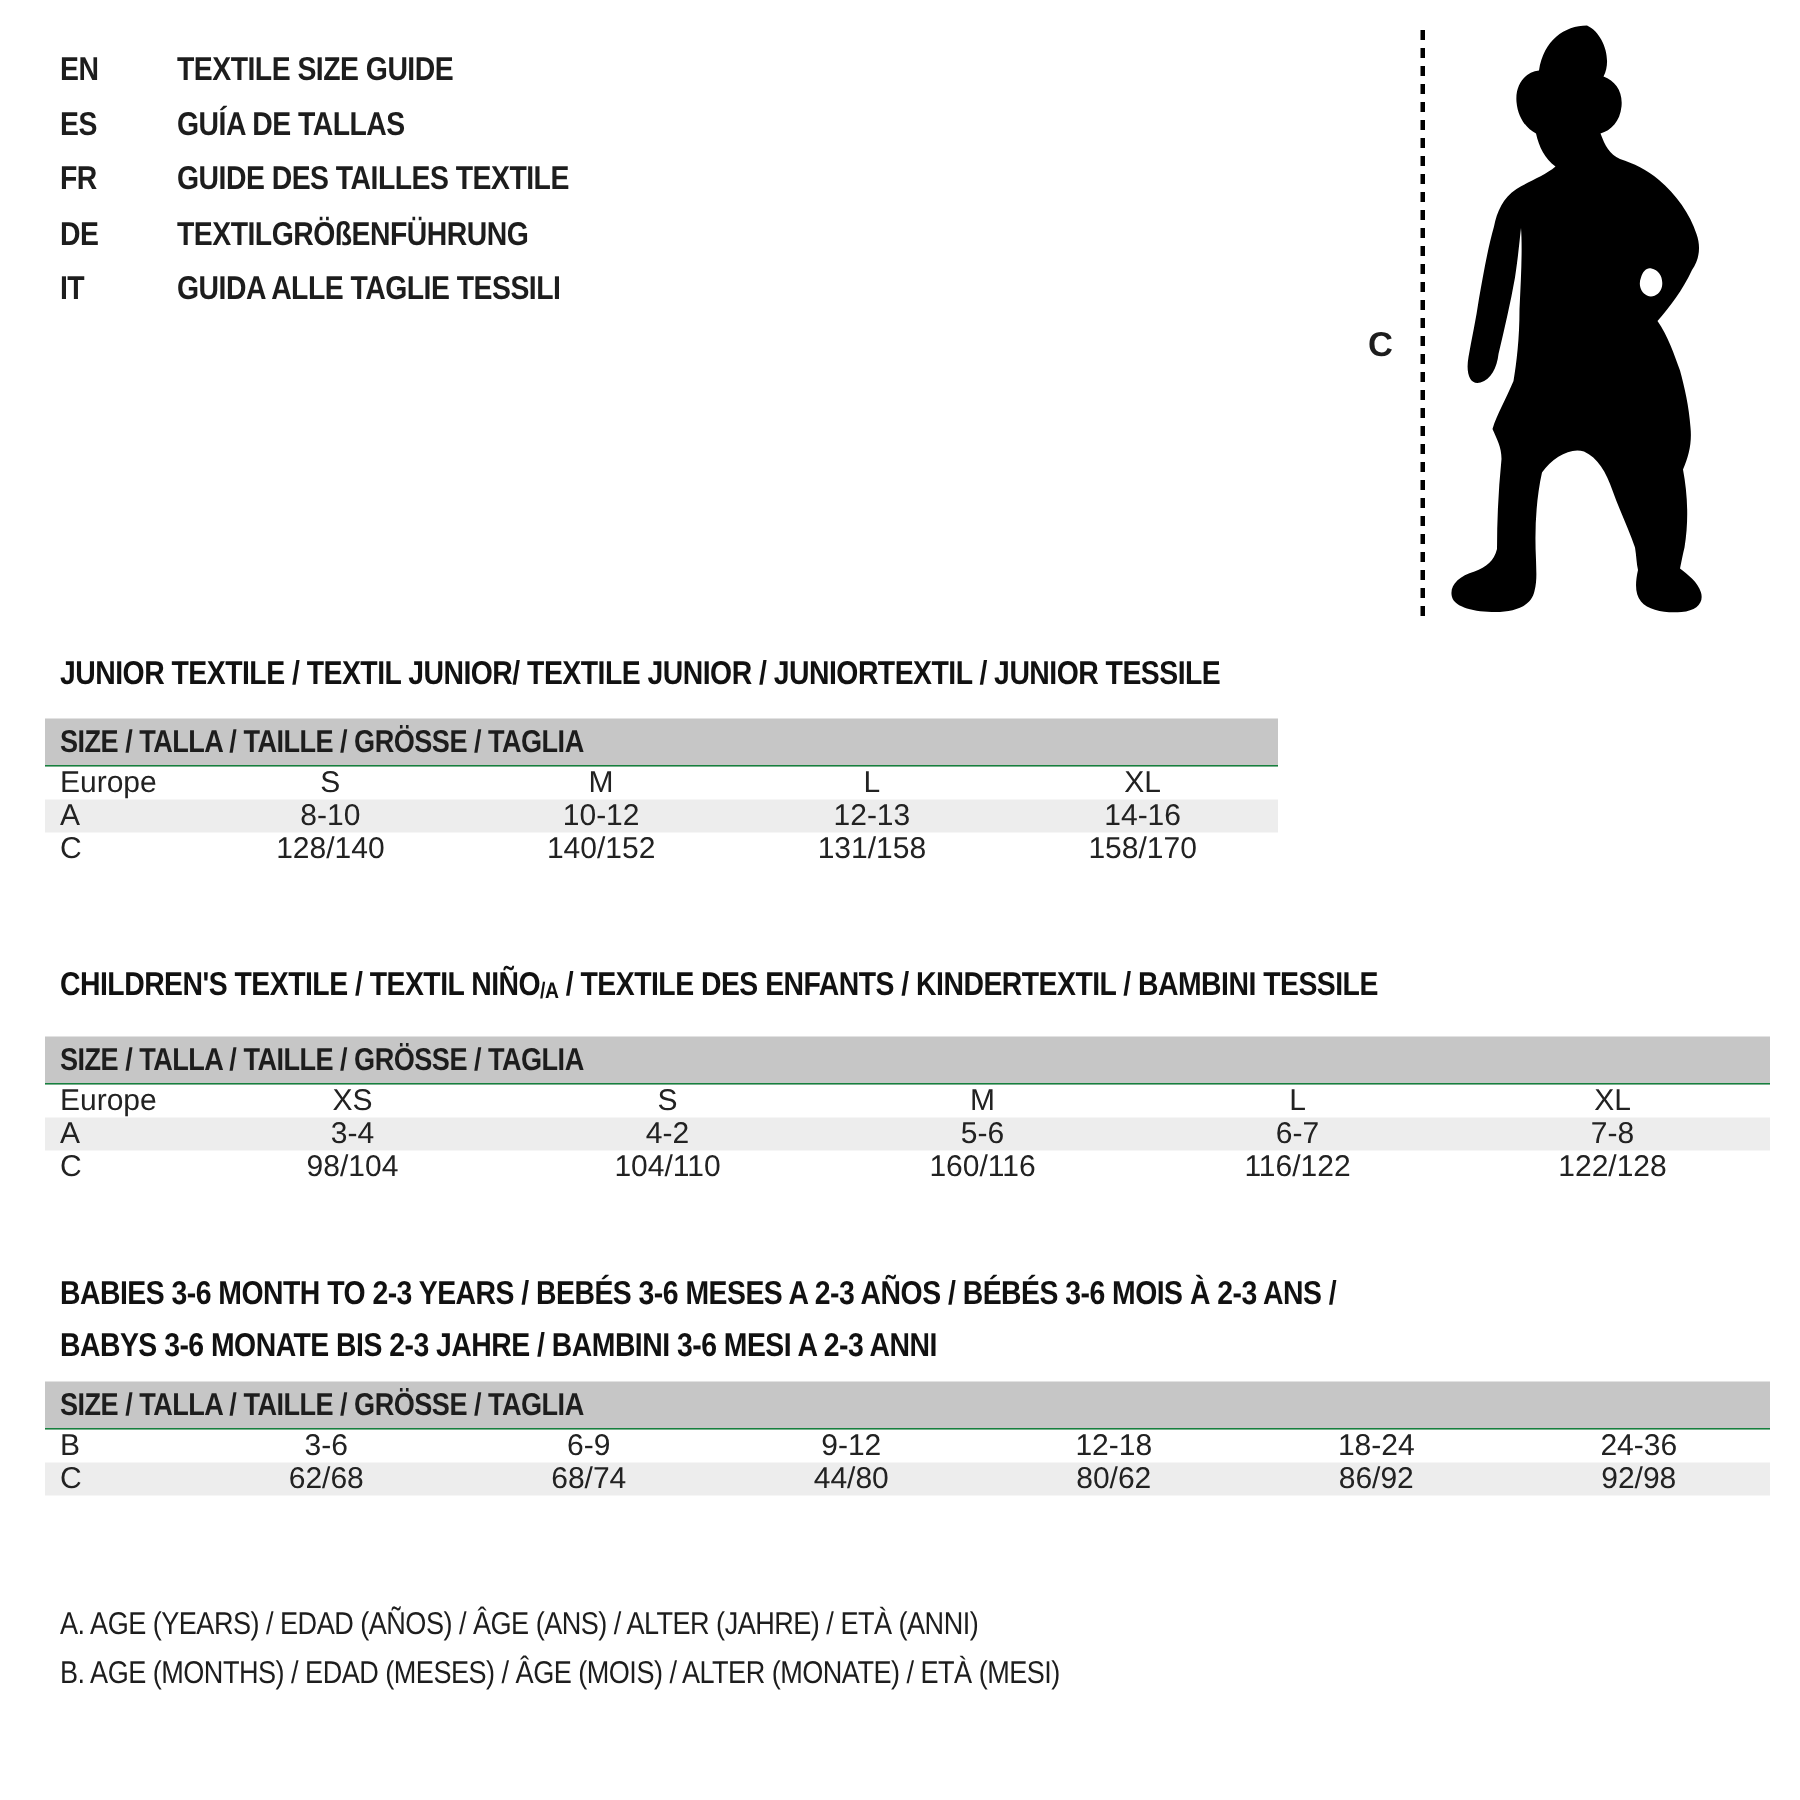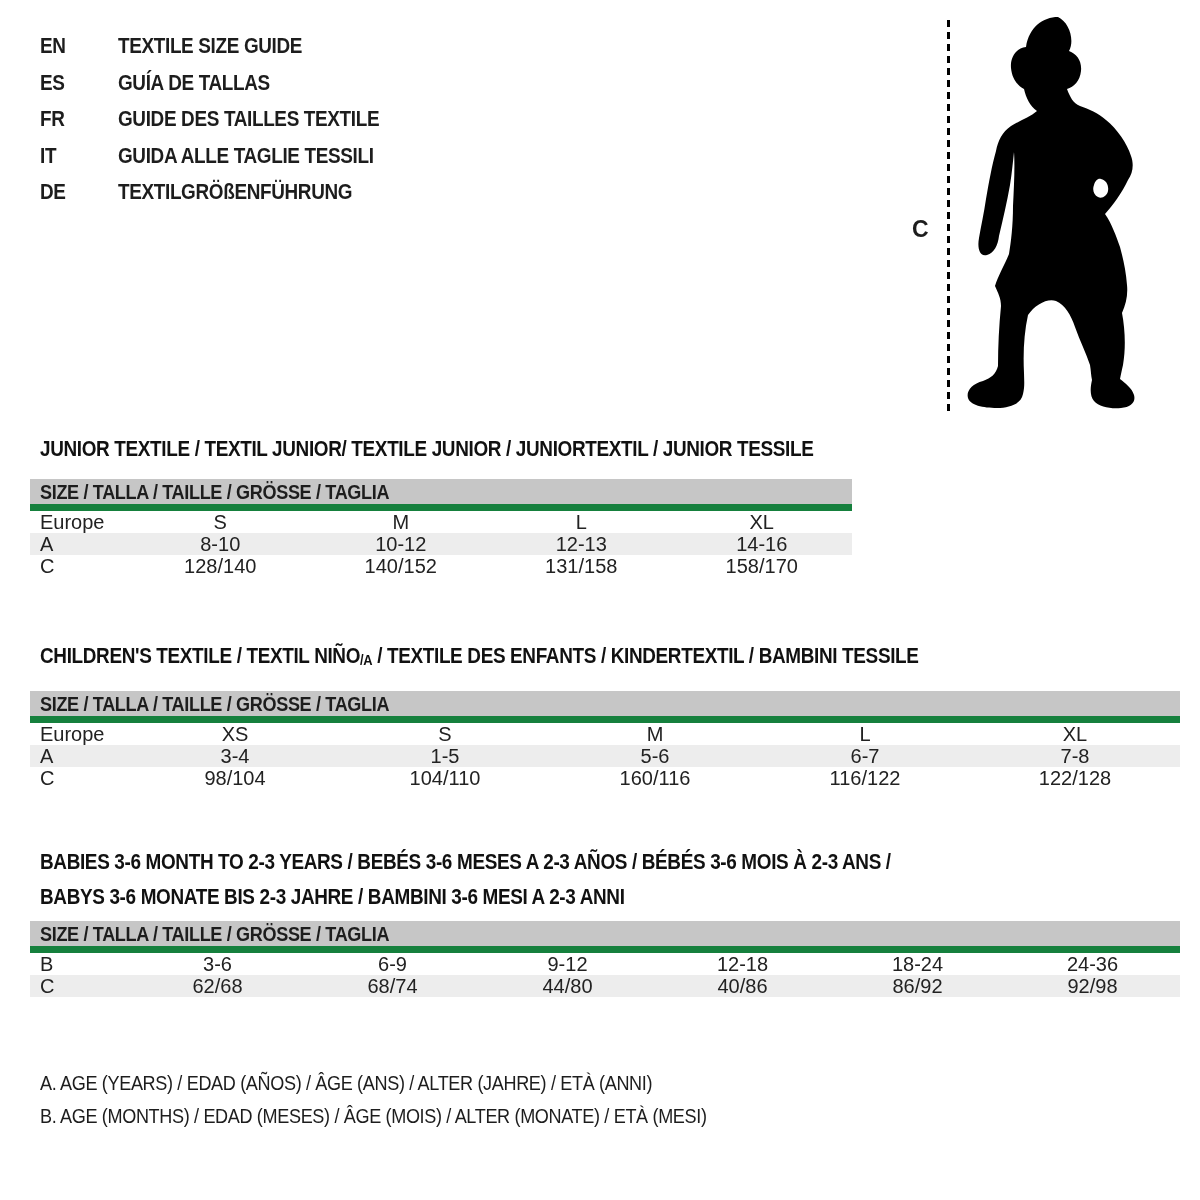--- a/index.html
+++ b/index.html
@@ -33,21 +33,21 @@
   .silhouette { left:963px; top:14px; }
   
   .sec-title { font-weight:bold; font-size:22px; color:#111; }
   .subsz { font-size:15px; position:relative; top:2px; }
   
   .size-table { background:#fff; }
   .thead {
     height:32px; display:flex; align-items:center;
     padding-left:10px; box-sizing:border-box;
     background:var(--hdr,#c6c6c6);
-    border-bottom:7px solid #15803d;
+    border-bottom:1px solid #15803d;
     font-weight:bold; font-size:21px; color:#1d1d1d;
   }
   .trow { display:grid; height:22px; align-items:center; font-size:20px; color:#222; }
   .trow.shaded { background:var(--alt,#ededed); }
   .tlabel { padding-left:10px; text-align:left; }
   .tcell { text-align:center; }
   .t-junior  { left:30px; top:479px; width:822px; }
   .t-child   { left:30px; top:691px; width:1150px; }
   .t-babies  { left:30px; top:921px; width:1150px; }
   .title-junior { left:40px; top:436px; }
@@ -70,26 +70,26 @@
     </div>
     <div class="lang-row">
       <span class="lang-code"><span class="cond">ES</span></span>
       <span class="lang-label"><span class="cond">GUÍA DE TALLAS</span></span>
     </div>
     <div class="lang-row">
       <span class="lang-code"><span class="cond">FR</span></span>
       <span class="lang-label"><span class="cond">GUIDE DES TAILLES TEXTILE</span></span>
     </div>
     <div class="lang-row">
+      <span class="lang-code"><span class="cond">DE</span></span>
+      <span class="lang-label"><span class="cond">TEXTILGRÖßENFÜHRUNG</span></span>
+    </div>
+    <div class="lang-row">
       <span class="lang-code"><span class="cond">IT</span></span>
       <span class="lang-label"><span class="cond">GUIDA ALLE TAGLIE TESSILI</span></span>
-    </div>
-    <div class="lang-row">
-      <span class="lang-code"><span class="cond">DE</span></span>
-      <span class="lang-label"><span class="cond">TEXTILGRÖßENFÜHRUNG</span></span>
     </div>
   </section>
 
   <div class="abs measure-line"></div>
   <div class="abs measure-label">C</div>
   <svg class="abs silhouette" width="175" height="405" viewBox="0 0 175 405" aria-hidden="true">
     <path fill-rule="evenodd" d="M 95 3
              C 80 3 66 13 63 33
              C 54 34 47 42 48 54
              C 49 65 55 72 61 75
@@ -184,21 +184,21 @@
         <div class="tlabel">Europe</div>
         <div class="tcell">XS</div>
         <div class="tcell">S</div>
         <div class="tcell">M</div>
         <div class="tcell">L</div>
         <div class="tcell">XL</div>
       </div>
       <div class="trow shaded" style="grid-template-columns: 100px repeat(5, 1fr);">
         <div class="tlabel">A</div>
         <div class="tcell">3-4</div>
-        <div class="tcell">1-5</div>
+        <div class="tcell">4-2</div>
         <div class="tcell">5-6</div>
         <div class="tcell">6-7</div>
         <div class="tcell">7-8</div>
       </div>
       <div class="trow" style="grid-template-columns: 100px repeat(5, 1fr);">
         <div class="tlabel">C</div>
         <div class="tcell">98/104</div>
         <div class="tcell">104/110</div>
         <div class="tcell">160/116</div>
         <div class="tcell">116/122</div>
@@ -223,21 +223,21 @@
         <div class="tcell">9-12</div>
         <div class="tcell">12-18</div>
         <div class="tcell">18-24</div>
         <div class="tcell">24-36</div>
       </div>
       <div class="trow shaded" style="grid-template-columns: 100px repeat(6, 1fr);">
         <div class="tlabel">C</div>
         <div class="tcell">62/68</div>
         <div class="tcell">68/74</div>
         <div class="tcell">44/80</div>
-        <div class="tcell">40/86</div>
+        <div class="tcell">80/62</div>
         <div class="tcell">86/92</div>
         <div class="tcell">92/98</div>
       </div>
     </div>
 
   <section class="abs legend">
     <div class="legend-row">
         <span class="cond">A. AGE (YEARS) / EDAD (AÑOS) / ÂGE (ANS) / ALTER (JAHRE) / ETÀ (ANNI)</span>
       </div>
     <div class="legend-row">

